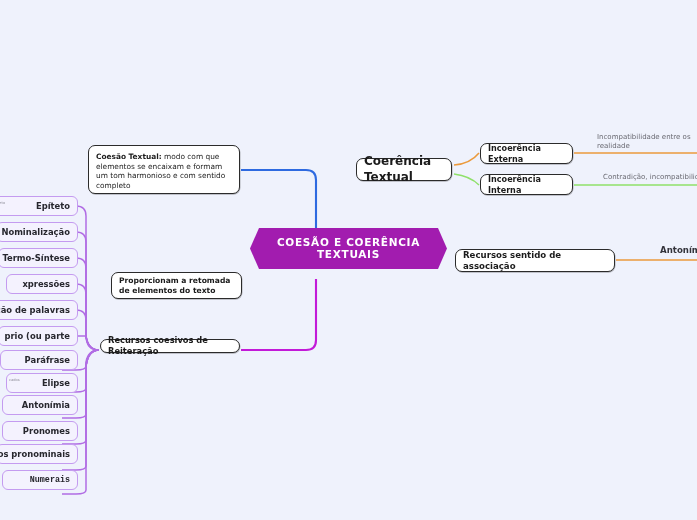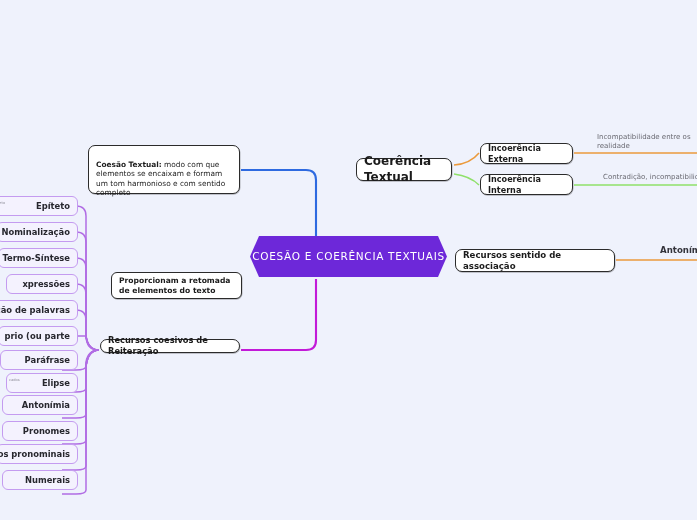--- a/index.html
+++ b/index.html
@@ -25,30 +25,30 @@
     top: 0;
     width: 697px;
     height: 520px;
     pointer-events: none;
   }
 
   
   .center-node {
     position: absolute;
     left: 250px;
-    top: 236px;
+    top: 228px;
     width: 197px;
     height: 41px;
-    background: #6d28d9;
+    background: #a21caf;
     color: #ffffff;
     display: flex;
     align-items: center;
     justify-content: center;
     font-size: 10.5px;
-    font-weight: normal;
+    font-weight: bold;
     letter-spacing: 0.7px;
     text-transform: uppercase;
     clip-path: polygon(0% 50%, 9px 0%, calc(100% - 9px) 0%, 100% 50%, calc(100% - 9px) 100%, 9px 100%);
     text-align: center;
     line-height: 1.1;
   }
 
   
   .node {
     position: absolute;
@@ -60,35 +60,34 @@
     font-weight: bold;
     color: #1b1b1b;
     display: flex;
     align-items: center;
     padding: 3px 7px;
     line-height: 1.28;
     box-shadow: 0.5px 0.8px 0 rgba(60,60,60,0.35);
   }
   .node.para {
     font-weight: normal;
-    align-items: center;
+    align-items: flex-end;
     padding-top: 21px;
   }
   .node.para b {
     font-weight: bold;
   }
 
   #node-coesao-textual {
     left: 88px; top: 145px; width: 152px; height: 49px;
     font-size: 7.4px;
   }
   #node-proporcionam {
     left: 111px; top: 272px; width: 131px; height: 27px;
     font-size: 7.6px;
-    border-radius: 6px;
   }
   #node-reiteracao {
     left: 100px; top: 339px; width: 140px; height: 14px;
     font-size: 8.3px;
     justify-content: center;
   }
   #node-coerencia-textual {
     left: 356px; top: 158px; width: 96px; height: 23px;
     justify-content: center;
     font-size: 12px;
@@ -258,18 +257,18 @@
       </div>
       <div class="leaf" style="top: 395px; left: 2px; width: 76px;">
         <span>Antonímia</span>
       </div>
       <div class="leaf" style="top: 421px; left: 2px; width: 76px;">
         <span>Pronomes</span>
       </div>
       <div class="leaf" style="top: 444px; left: -4px; width: 82px;">
         <span>ios pronominais</span>
       </div>
-      <div class="leaf" style="top: 470px; left: 2px; width: 76px;">
+      <div class="leaf" style="top: 470px; left: 2px; width: 76px; font-family: Liberation Mono, monospace;">
         <span>Numerais</span>
       </div>
     </div>
 
 </div>
 
 </body></html>

